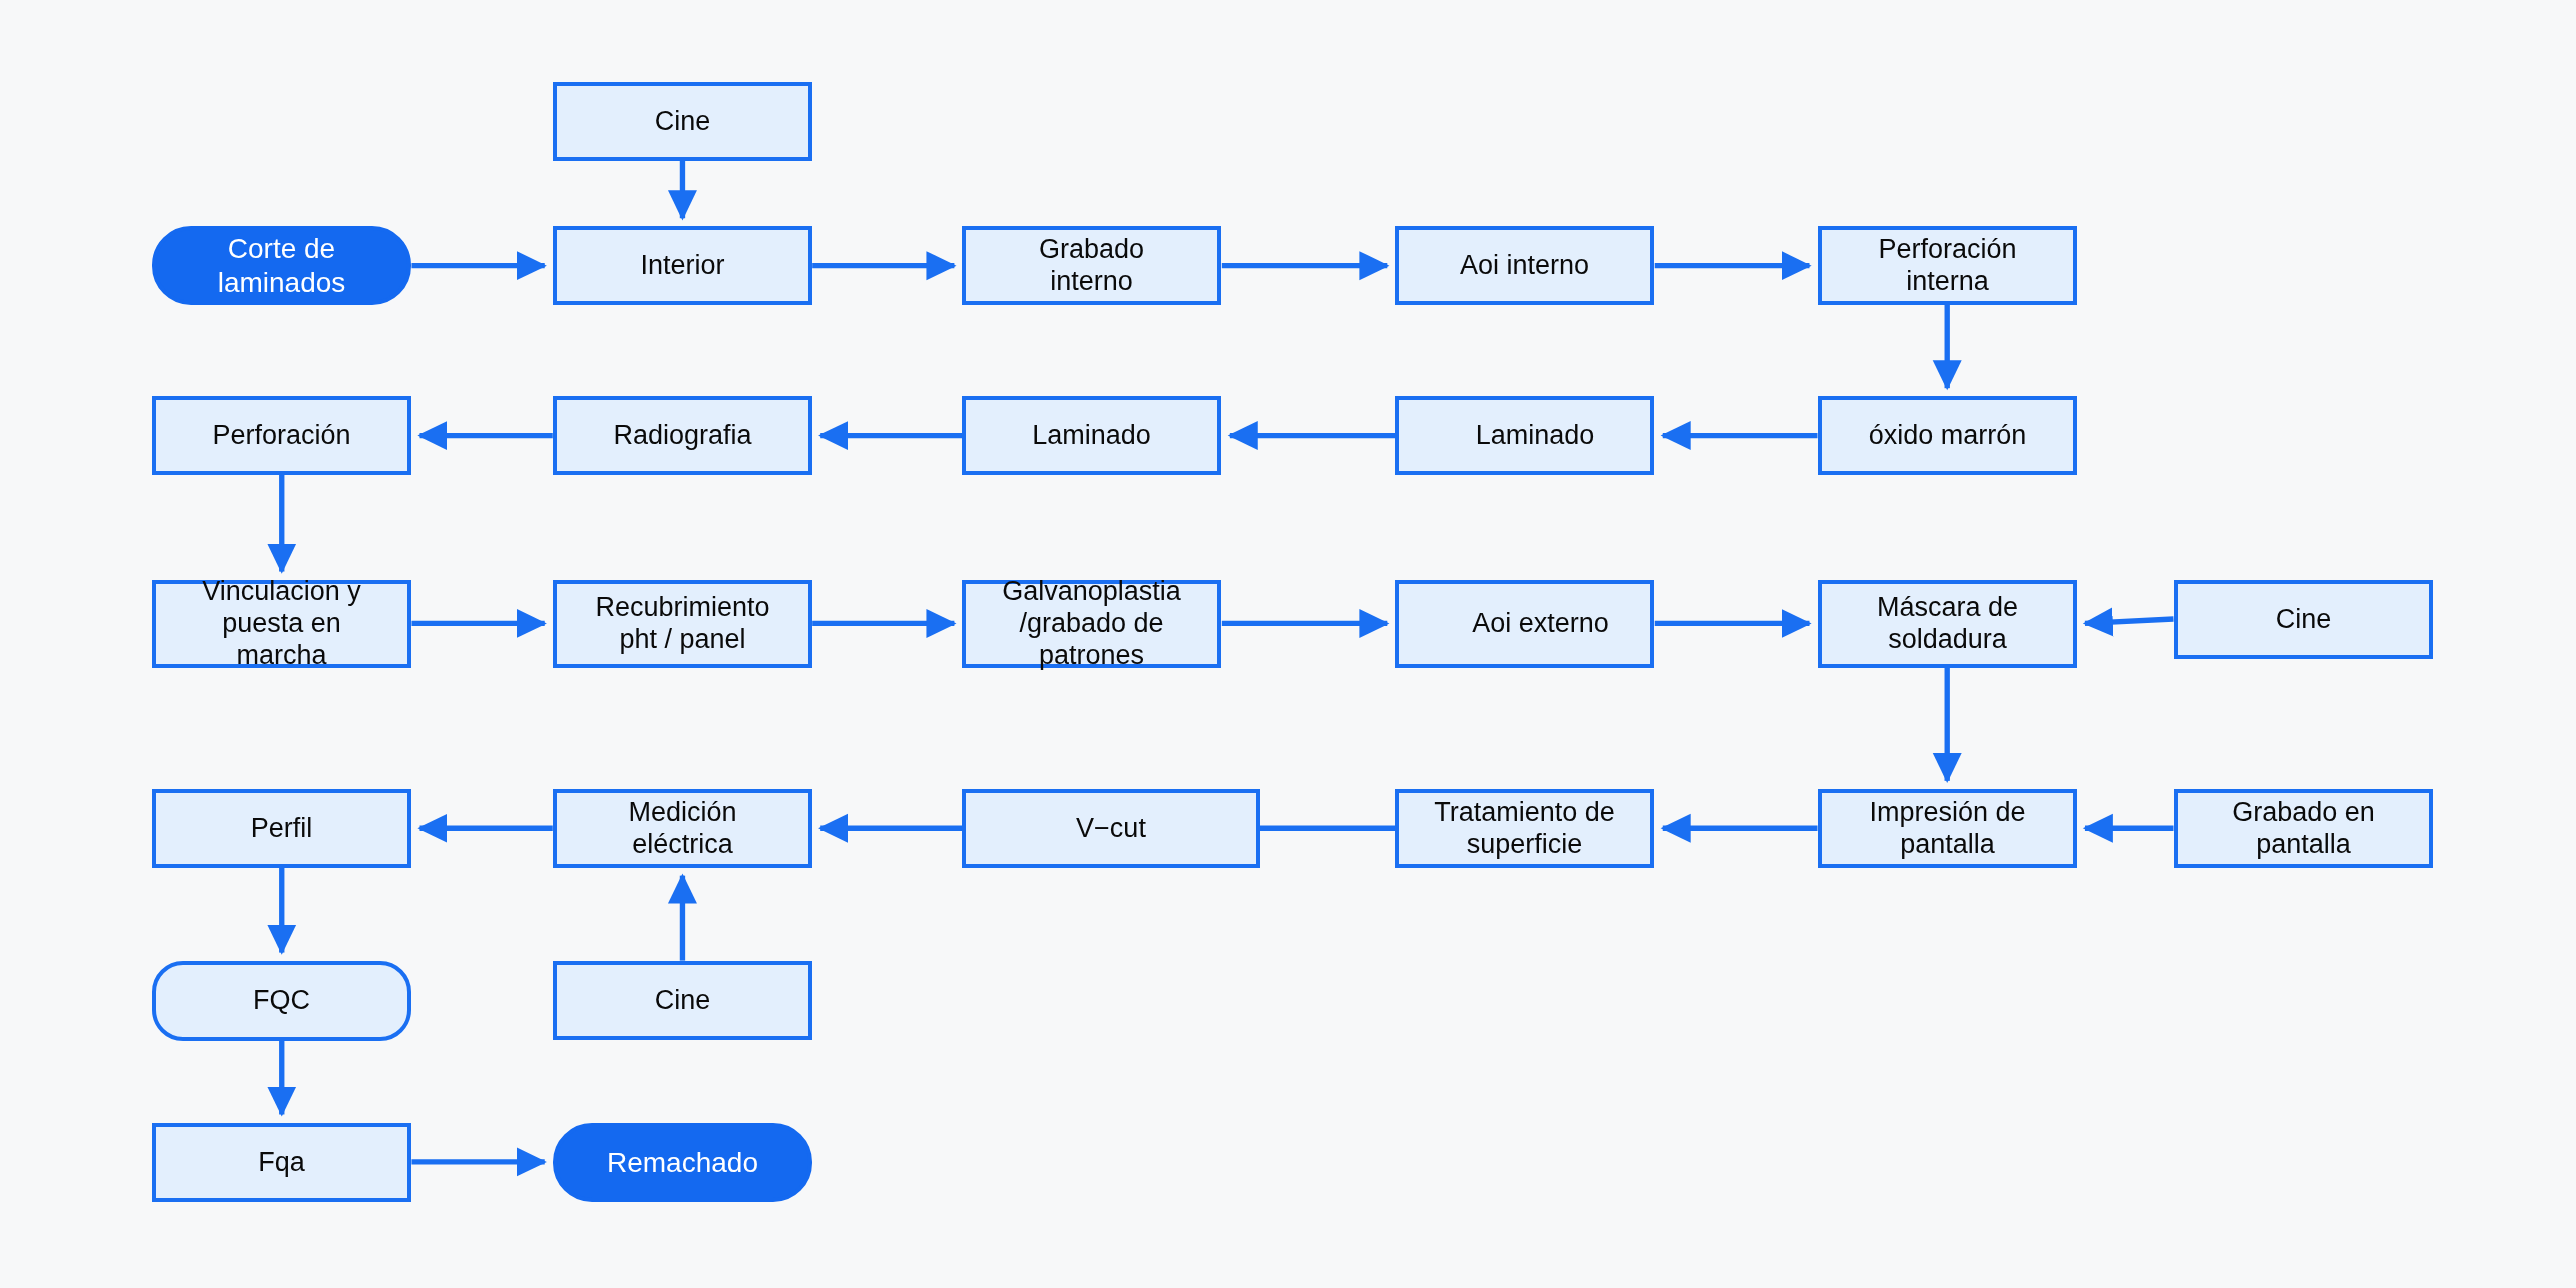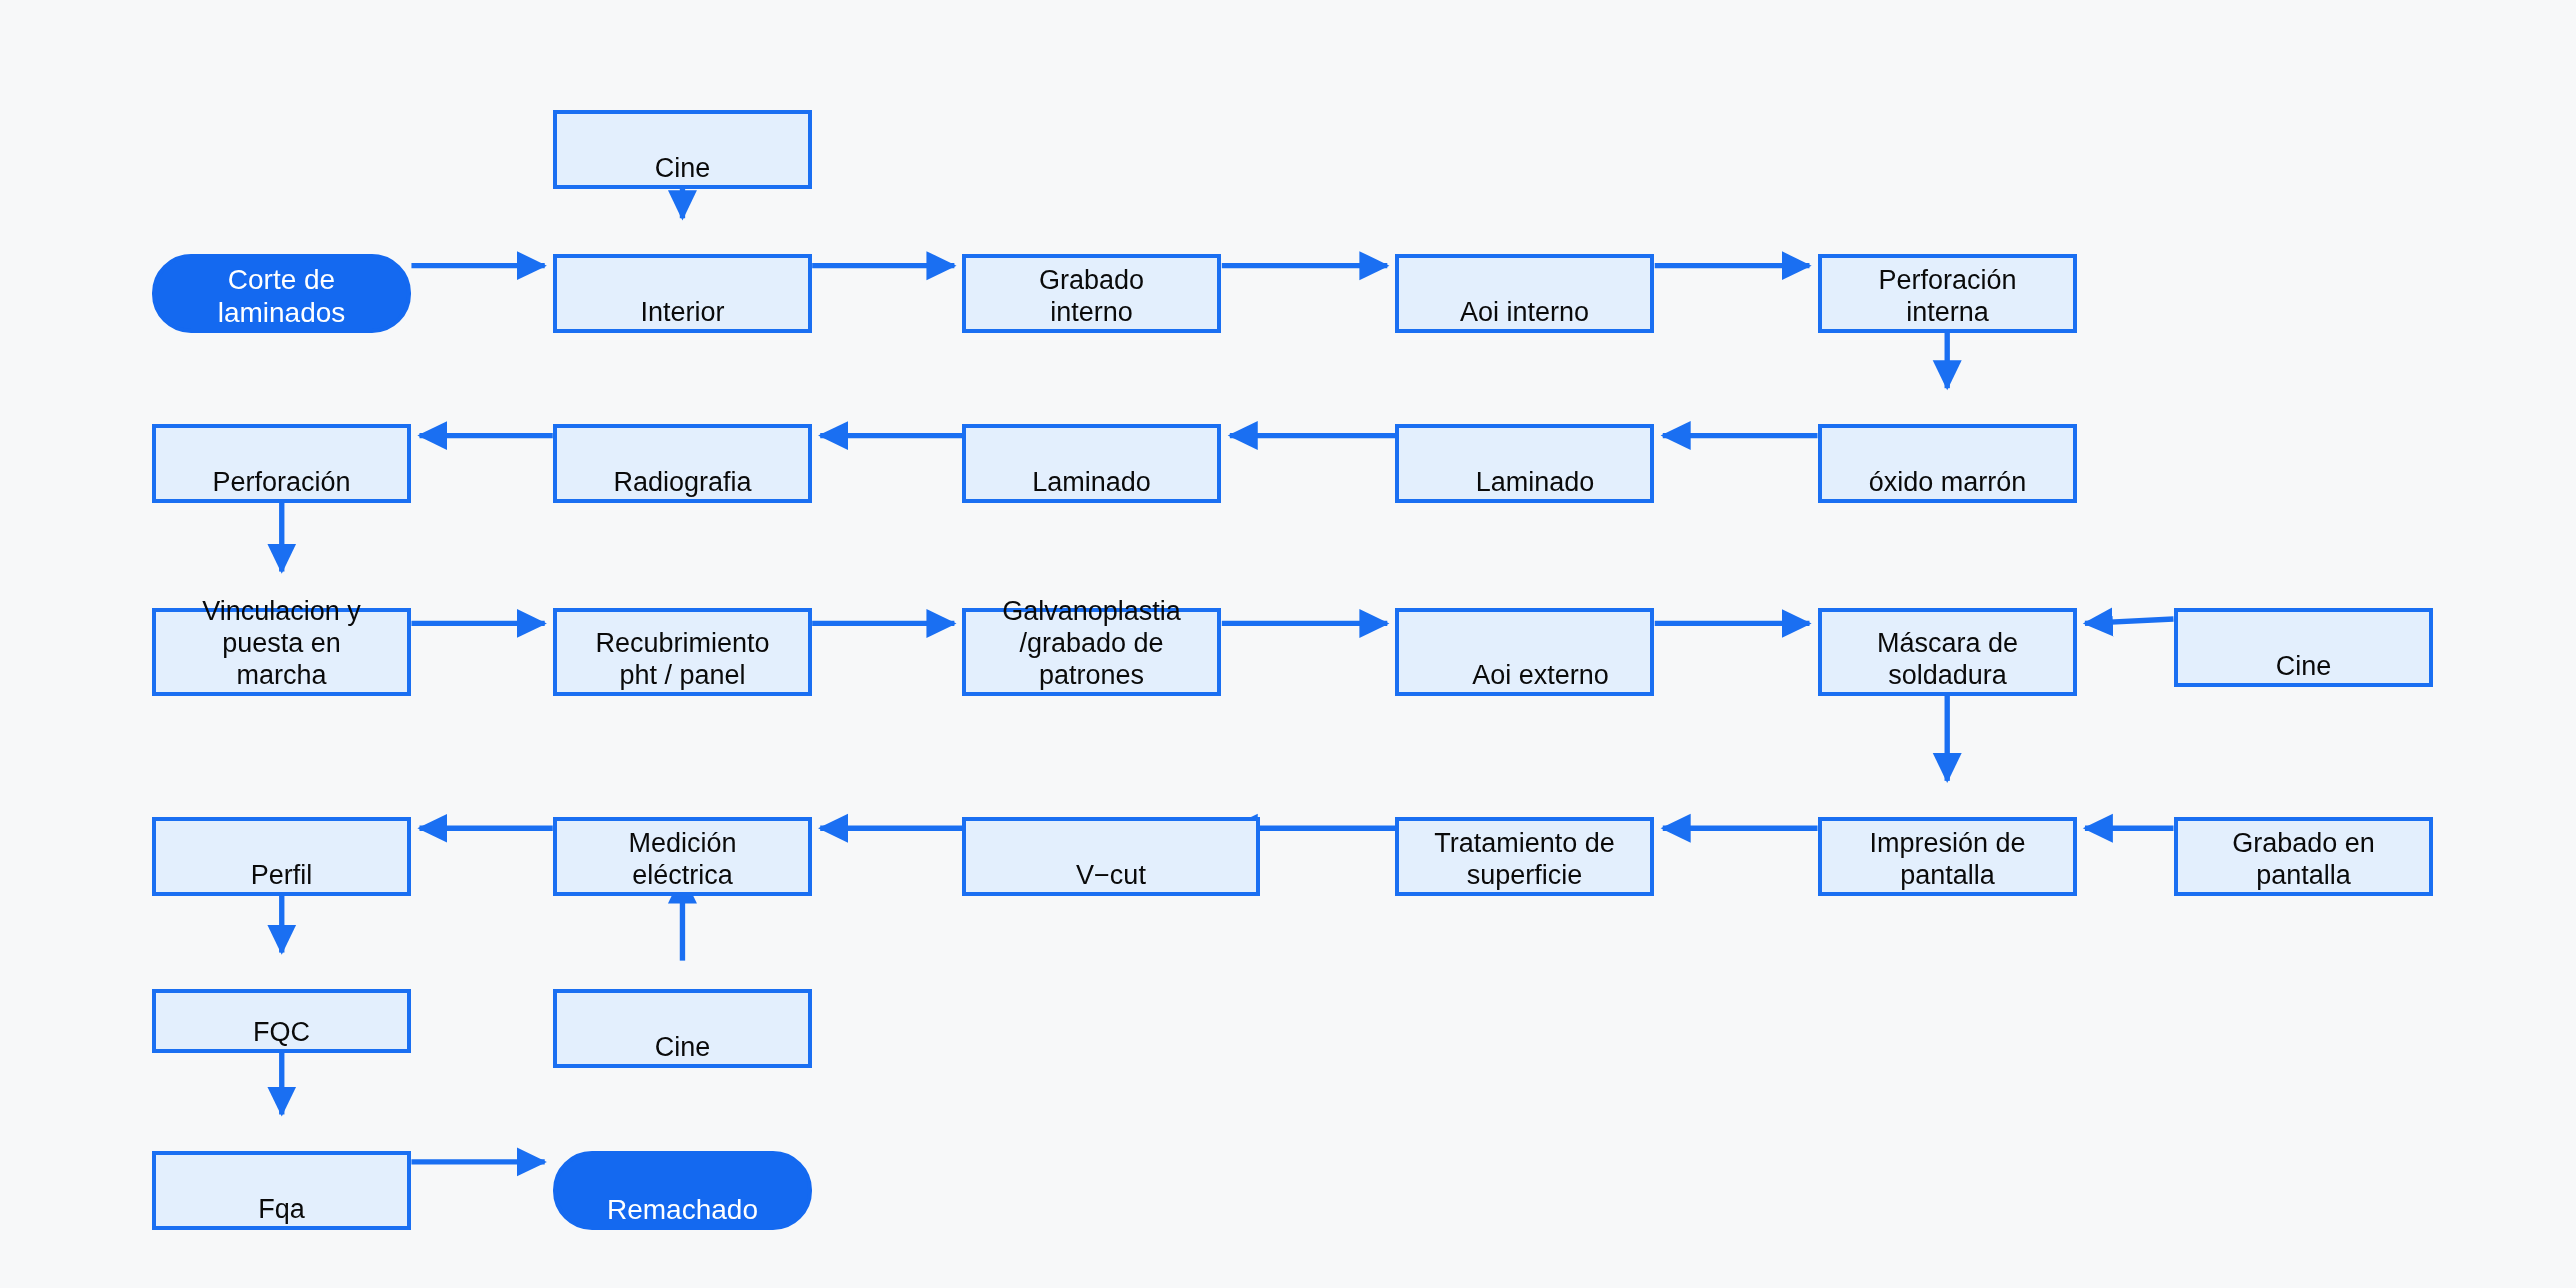--- a/index.html
+++ b/index.html
@@ -25,26 +25,25 @@
     left: 0;
     top: 0;
     width: 2576px;
     height: 1288px;
     pointer-events: none;
   }
   .node {
     position: absolute;
     box-sizing: border-box;
     display: flex;
-    align-items: flex-end;
+    align-items: center;
     justify-content: center;
     text-align: center;
     line-height: 1.18;
     white-space: pre-line;
-    margin-top: 28px;
   }
   .node.process {
     background: #e3effd;
     border: 4.5px solid #1a6ff2;
     color: #0a0a0a;
     font-size: 27px;
   }
   .node.terminal {
     background: #1469f0;
     border: 4.5px solid #1469f0;
@@ -123,18 +122,18 @@
 pantalla</span></div>
       <div class="node process" style="left: 2174px; top: 789px; width: 259px; height: 79px;"><span>Grabado en
 pantalla</span></div>
       <div class="node process" style="left: 1395px; top: 789px; width: 259px; height: 79px;"><span>Tratamiento de
 superficie</span></div>
       <div class="node process" style="left: 962px; top: 789px; width: 298px; height: 79px;"><span>V−cut</span></div>
       <div class="node process" style="left: 553px; top: 789px; width: 259px; height: 79px;"><span>Medición
 eléctrica</span></div>
       <div class="node process" style="left: 152px; top: 789px; width: 259px; height: 79px;"><span>Perfil</span></div>
       <div class="node process" style="left: 553px; top: 961px; width: 259px; height: 79px;"><span>Cine</span></div>
-      <div class="node process" style="left: 152px; top: 961px; width: 259px; height: 64px;"><span>FQC</span></div>
+      <div class="node process" style="left: 152px; top: 961px; width: 259px; height: 80px; border-radius: 31px;"><span>FQC</span></div>
       <div class="node process" style="left: 152px; top: 1123px; width: 259px; height: 79px;"><span>Fqa</span></div>
       <div class="node terminal" style="left: 553px; top: 1123px; width: 259px; height: 79px;"><span>Remachado</span></div>
     </div>
 </div>
 
 
 </body></html>

